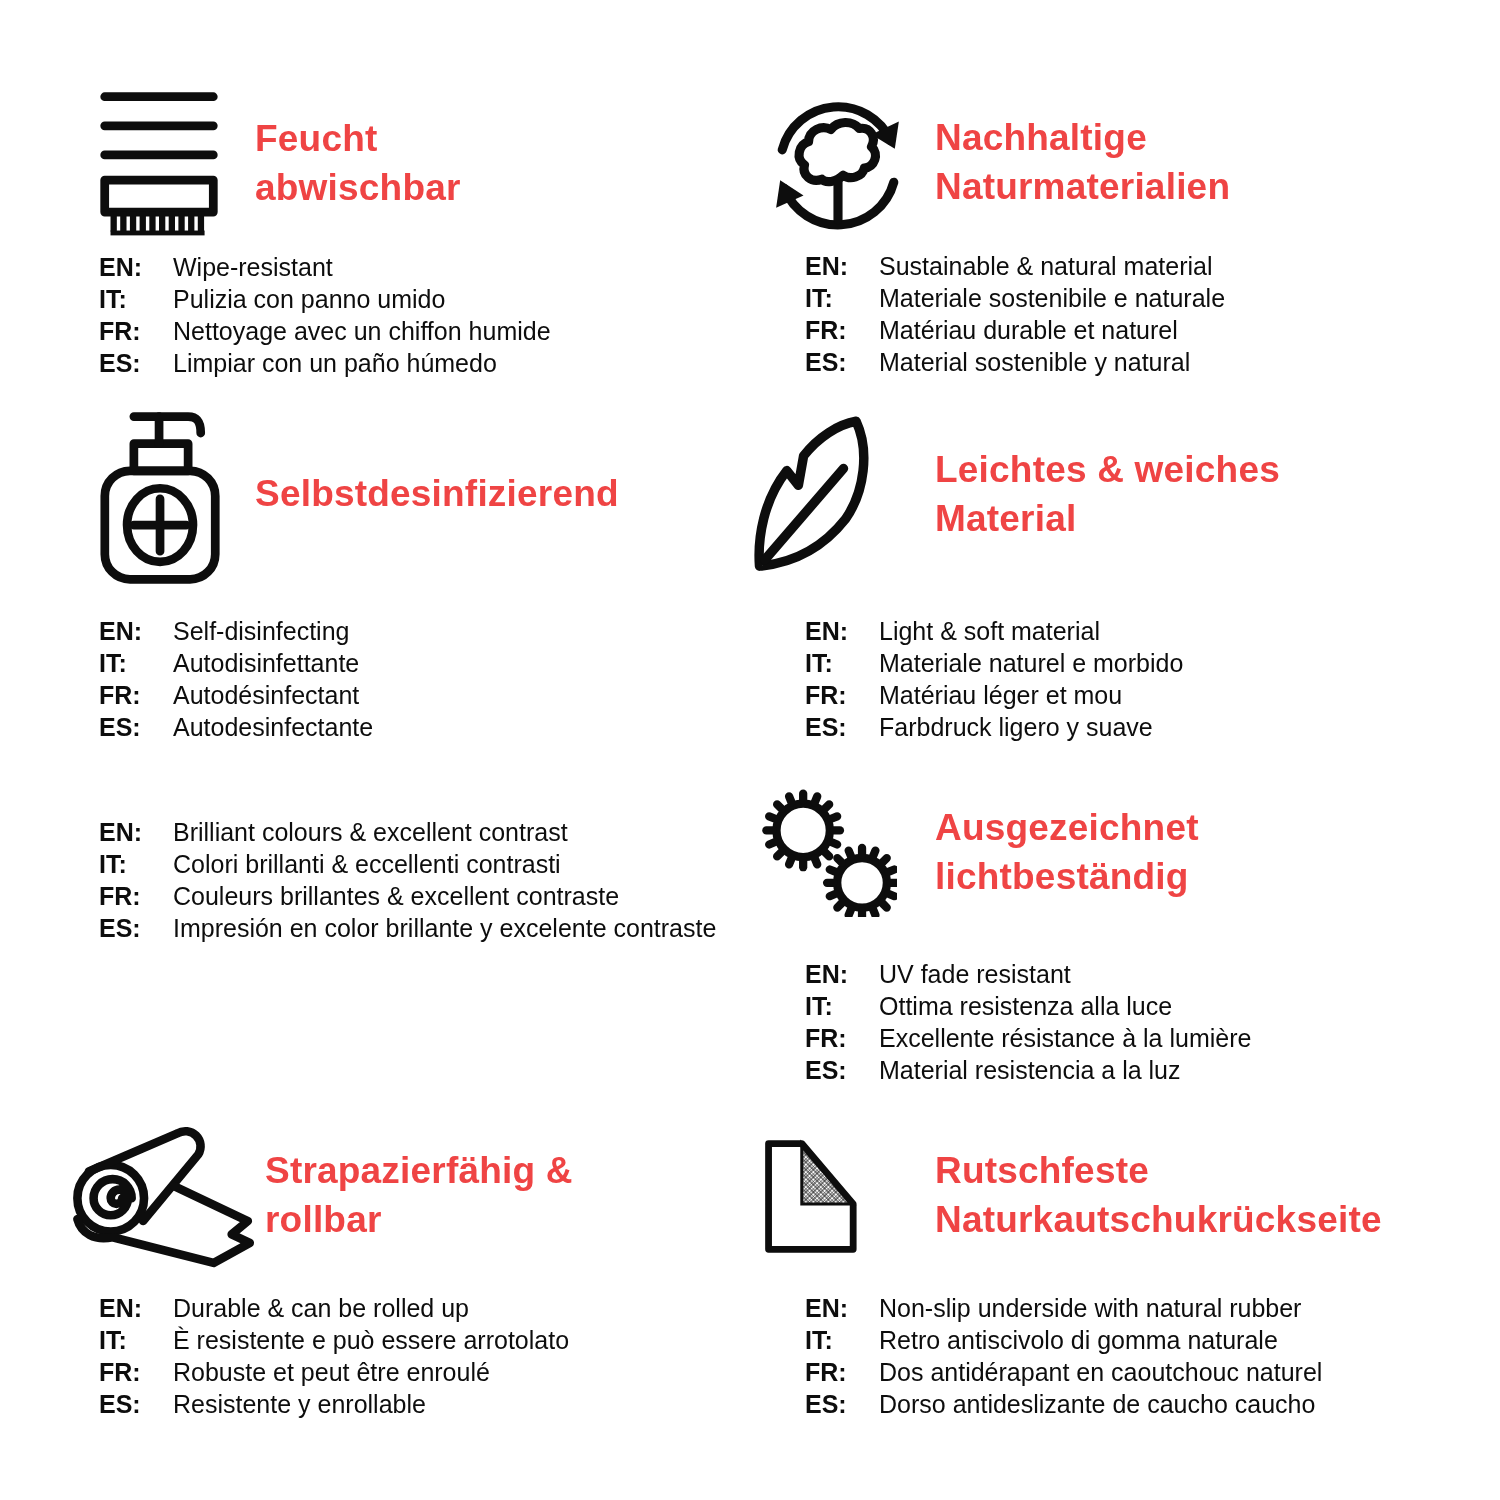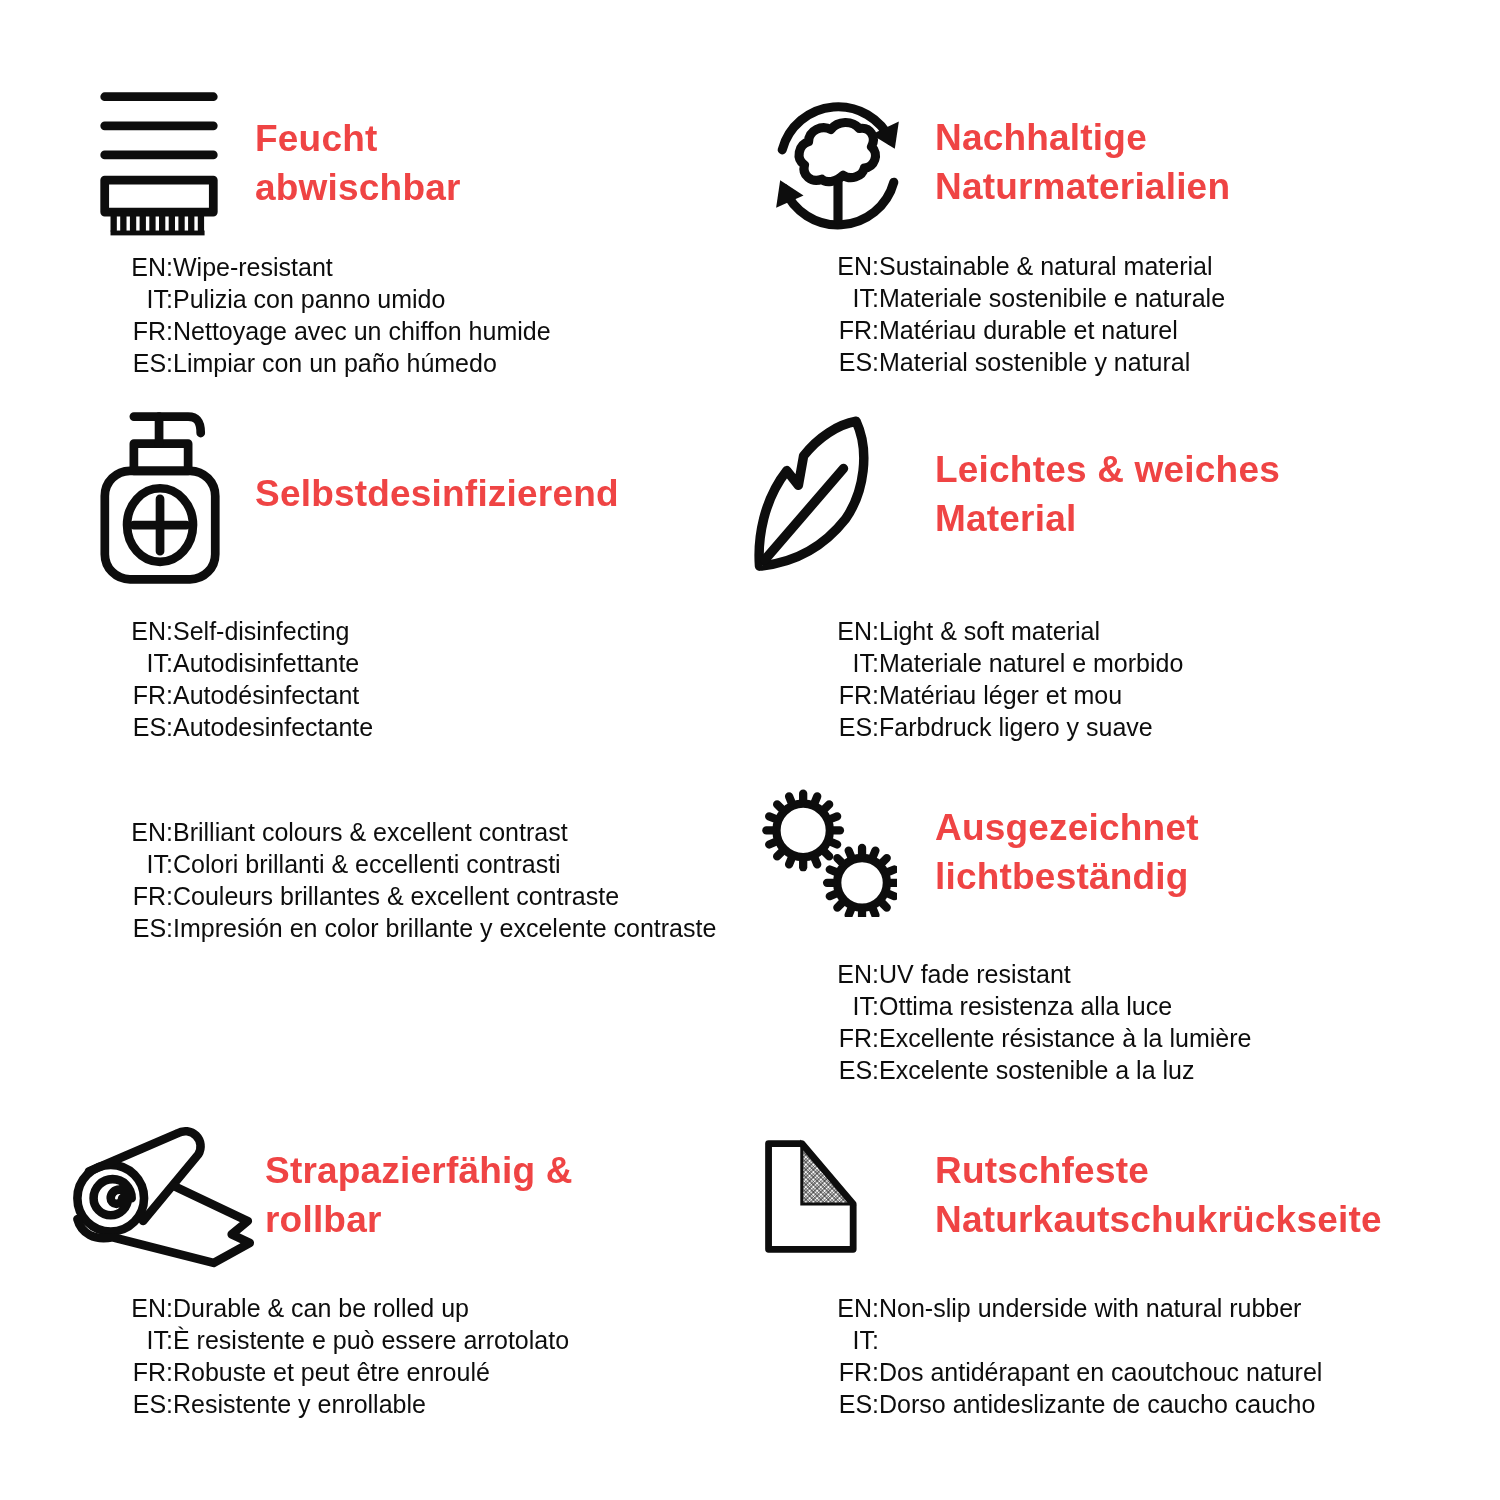--- a/index.html
+++ b/index.html
@@ -35,21 +35,21 @@
     white-space:pre-line;letter-spacing:.2px;color:#ef4444;
   }
   .rows{display:flex;flex-direction:column;}
   .r1 .rows{margin-top:12px}
   .r2 .rows{margin-top:28px}
   .r3 .rows{margin-top:34px}
   .r4 .rows{margin-top:22px}
   .c2 .rows{padding-left:30px}
   .c1 .rows{padding-left:4px}
   .trow{display:flex;align-items:center;height:32px;font-size:25px;}
-  .lang{flex:0 0 74px;font-weight:400;text-align:right;}
+  .lang{flex:0 0 74px;font-weight:700;}
   .val{font-weight:400;white-space:nowrap;}
 
   .ic{stroke:#0d0d0d;fill:none;stroke-width:9;stroke-linecap:round;stroke-linejoin:round;}
   .icf{fill:#0d0d0d;stroke:none;}
 </style>
 </head>
 <body>
 
 <section class="feature p1 r1 c1 f1">
   <div class="head">
@@ -271,21 +271,21 @@
     <div class="trow">
         <span class="lang">IT:</span>
         <span class="val">Ottima resistenza alla luce</span>
       </div>
     <div class="trow">
         <span class="lang">FR:</span>
         <span class="val">Excellente résistance à la lumière</span>
       </div>
     <div class="trow">
         <span class="lang">ES:</span>
-        <span class="val">Excelente sostenible a la luz</span>
+        <span class="val">Material resistencia a la luz</span>
       </div>
   </div>
 </section>
 
 <section class="feature p7 r4 c1 f7">
   <div class="head">
     <div class="icon-box">
       <svg width="200" viewBox="0 0 210 155" xmlns="http://www.w3.org/2000/svg">
         <circle class="ic" cx="48" cy="80" r="35"></circle>
         <path class="ic" stroke-width="7" d="M60 80 A6 6 0 0 1 48 80 A9 9 0 0 1 66 80 A18 18 0 0 1 30 80 A20 20 0 0 1 70 80"></path>
@@ -332,20 +332,21 @@
     <h2 class="title">Rutschfeste
 Naturkautschukrückseite</h2>
   </div>
   <div class="rows">
     <div class="trow">
         <span class="lang">EN:</span>
         <span class="val">Non-slip underside with natural rubber</span>
       </div>
     <div class="trow">
         <span class="lang">IT:</span>
+        <span class="val">Retro antiscivolo di gomma naturale</span>
       </div>
     <div class="trow">
         <span class="lang">FR:</span>
         <span class="val">Dos antidérapant en caoutchouc naturel</span>
       </div>
     <div class="trow">
         <span class="lang">ES:</span>
         <span class="val">Dorso antideslizante de caucho caucho</span>
       </div>
   </div>

